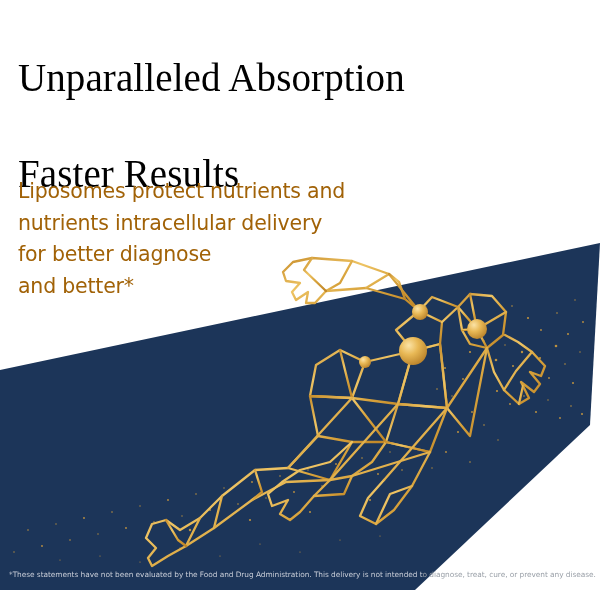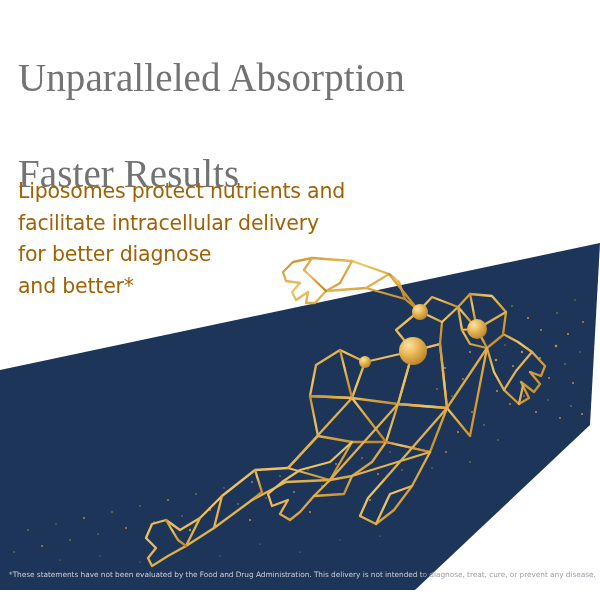--- a/index.html
+++ b/index.html
@@ -26,21 +26,21 @@
   
   #headline {
     position:absolute;
     left:18px;
     top:6px;
     width:560px;
     font-family:"Liberation Serif", serif;
     font-size:39px;
     line-height:48px;
     font-weight:400;
-    color:#737373;
+    color:#000000;
     letter-spacing:0.1px;
     white-space:pre-line;
   }
   #headline .hl-line { display:block; }
   
   #subtitle {
     position:absolute;
     left:18px;
     top:176px;
     width:430px;
@@ -313,20 +313,20 @@
     </g>
   </svg>
 
   <h1 id="headline">
     <span class="hl-line">Unparalleled Absorption</span>
     <span class="hl-line">Faster Results</span>
   </h1>
 
   <p id="subtitle">
     <span class="sub-line">Liposomes protect nutrients and</span>
-    <span class="sub-line">facilitate intracellular delivery</span>
+    <span class="sub-line">nutrients intracellular delivery</span>
     <span class="sub-line">for better diagnose</span>
     <span class="sub-line">and better*</span>
   </p>
 
   <div id="disclaimer"><span>*These statements have not been evaluated by the Food and Drug Administration. This delivery is not intended t</span><span class="on-white">o diagnose, treat, cure, or prevent any disease.</span></div>
 
 </div>
 
 </body></html>

